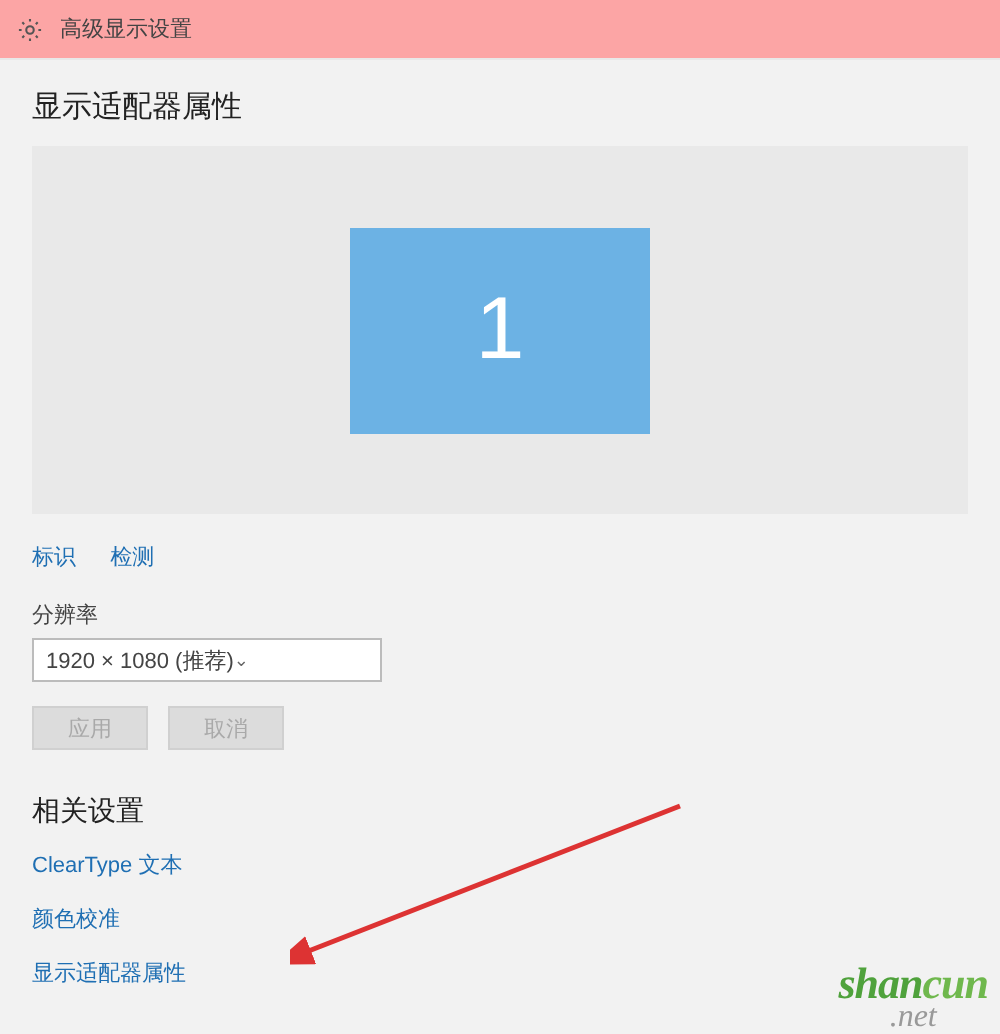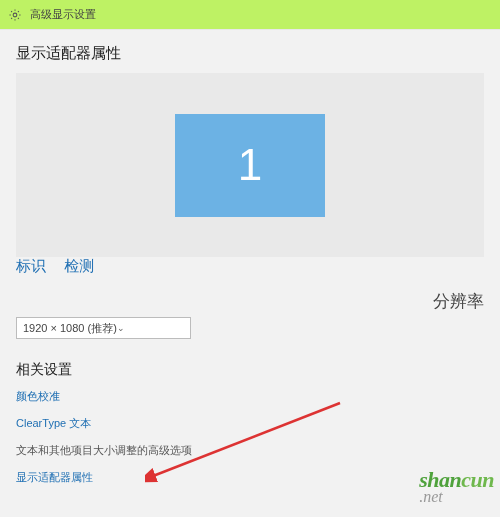--- a/index.html
+++ b/index.html
@@ -8,21 +8,21 @@
     background: #f2f2f2;
     width: 500px;
     height: 517px;
     overflow: hidden;
     position: relative;
     font-size: 12px;
     color: #333;
   }
   .titlebar {
     height: 30px;
-    background: #bef264;
+    background: #fca5a5;
     display: flex;
     align-items: center;
     padding: 2px 8px;
     border-bottom: 1px solid #e8e8e8;
   }
   .titlebar .gear svg { display: block; }
   .titlebar .title { margin-left: 8px; font-size: 11px; color: #444; }
   .content { padding: 14px 16px 8px 16px; }
   .section-title { font-size: 15px; color: #222; margin-bottom: 10px; font-weight: 400; }
   .monitor-panel {
@@ -37,23 +37,23 @@
     background: #6cb2e4;
     color: #fff;
     width: 150px;
     height: 103px;
     display: flex;
     align-items: center;
     justify-content: center;
     font-size: 44px;
     font-weight: 200;
   }
-  .links-row { font-size: 15px; }
+  .links-row { margin-top: 14px; font-size: 11px; }
   .links-row span { color: #1f6fb3; margin-right: 14px; cursor: pointer; }
-  .field-label { margin-top: 14px; font-size: 17px; color: #444; text-align: right; }
+  .field-label { margin-top: 14px; font-size: 11px; color: #444; }
   .select-wrap {
     margin-top: 4px;
     width: 175px;
     height: 22px;
     background: #fff;
     border: 1px solid #bcbcbc;
     display: flex;
     align-items: center;
     padding: 0 6px;
     font-size: 11px;
@@ -73,23 +73,23 @@
   .related-title { font-size: 14px; color: #222; margin-top: 22px; margin-bottom: 10px; font-weight: 400;}
   .rel-link { font-size: 11px; color: #1f6fb3; margin-bottom: 12px; cursor: pointer; display: block; }
   .rel-text { font-size: 11px; color: #555; margin-bottom: 12px; display: block; }
   .arrow {
     position: absolute;
     pointer-events: none;
   }
   .watermark {
     position: absolute;
     right: 6px;
-    bottom: 12px;
+    bottom: 0;
     font-family: Georgia, serif;
-    text-align: left;
+    text-align: center;
     line-height: 1;
   }
   .watermark .wm1 { color: #4fa23c; font-size: 22px; font-style: italic; font-weight: bold; letter-spacing: -0.5px;}
   .watermark .wm1 .c { color: #6fb84d; }
   .watermark .wm2 { color: #999; font-size: 16px; font-style: italic; margin-top: -2px; }
 </style>
 </head>
 <body>
 
 <div class="titlebar">
@@ -113,25 +113,28 @@
     <span>标识</span>
     <span>检测</span>
   </div>
 
   <div class="field-label">分辨率</div>
   <div class="select-wrap">
     <span>1920 × 1080 (推荐)</span>
     <span class="chev">⌄</span>
   </div>
 
+  <div class="btn-row">
+    <div class="btn">应用</div>
+    <div class="btn">取消</div>
+  </div>
 
   <div class="related-title">相关设置</div>
+  <span class="rel-link">ClearType 文本</span>
   <span class="rel-link">颜色校准</span>
-  <span class="rel-link">ClearType 文本</span>
-  <span class="rel-text">文本和其他项目大小调整的高级选项</span>
   <span class="rel-link">显示适配器属性</span>
 </div>
 
 <svg class="arrow" style="left:145px; top:398px;" width="200" height="85">
   <defs>
     <marker id="ah" markerWidth="10" markerHeight="10" refX="1" refY="3" orient="auto">
       <path d="M0,0 L0,6 L8,3 z" fill="#d33"></path>
     </marker>
   </defs>
   <line x1="195" y1="5" x2="8" y2="78" stroke="#d33" stroke-width="2.5" marker-end="url(#ah)"></line>

